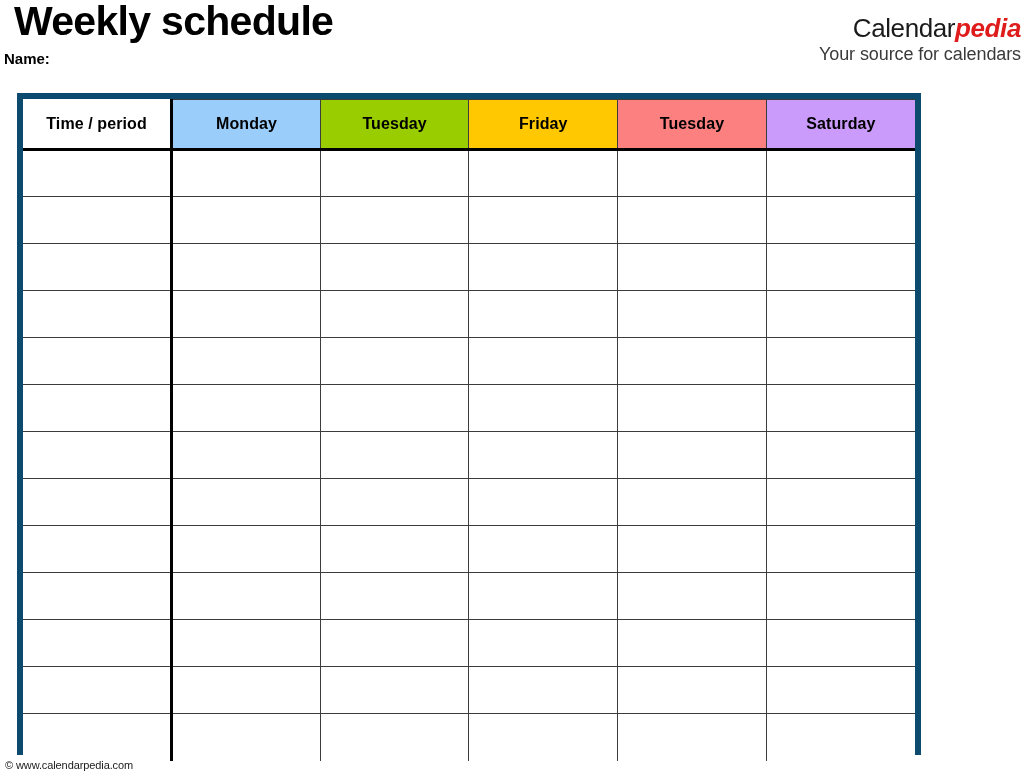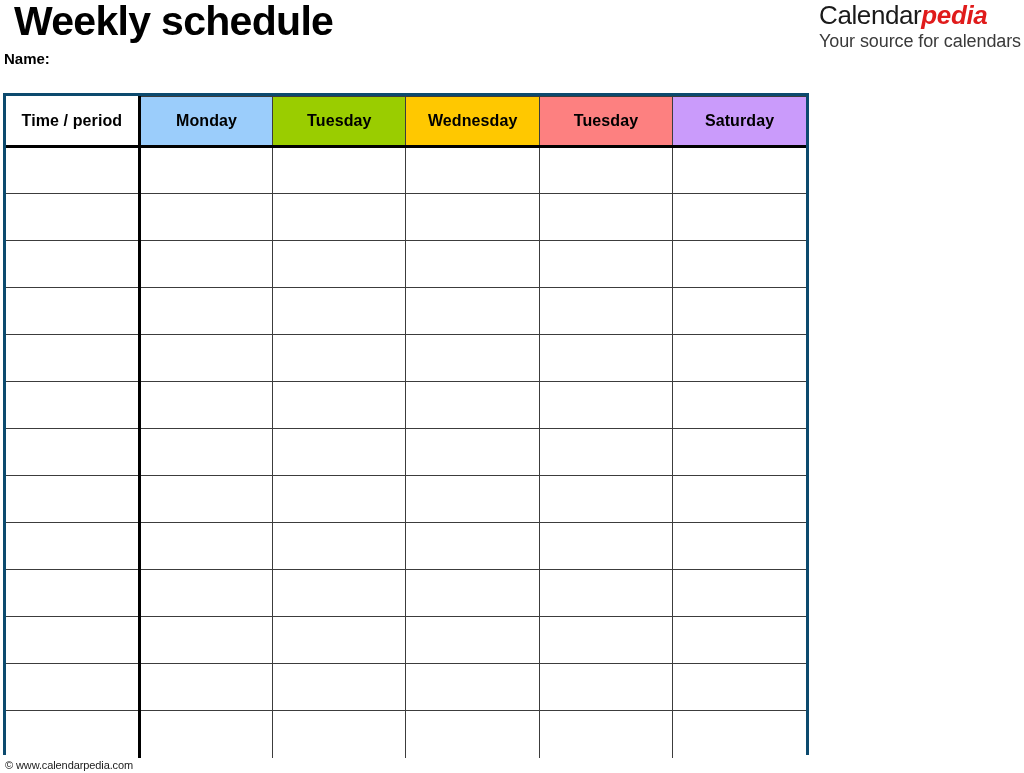--- a/index.html
+++ b/index.html
@@ -46,22 +46,22 @@
     font-size: 15px;
     font-weight: bold;
     color: #000000;
     white-space: nowrap;
   }
 
   
   .logo-block {
     position: absolute;
     right: 3px;
-    top: 2px;
-    text-align: left;
+    top: 15px;
+    text-align: right;
     line-height: 1;
   }
 
   .logo-word {
     font-size: 26px;
     letter-spacing: -0.4px;
     white-space: nowrap;
   }
 
   .logo-calendar {
@@ -79,25 +79,25 @@
     margin-top: 4px;
     font-size: 18px;
     color: #3a3a3a;
     white-space: nowrap;
     letter-spacing: -0.1px;
   }
 
   
   .table-wrap {
     position: absolute;
-    left: 3px;
+    left: 17px;
     top: 93px;
-    width: 806px;
+    width: 904px;
     height: 662px;
-    border: 3px solid #0c4a6e;
+    border: 6px solid #0c4a6e;
     background: #ffffff;
   }
 
   table.schedule {
     width: 100%;
     height: 100%;
     border-collapse: collapse;
     table-layout: fixed;
   }
 
@@ -179,21 +179,21 @@
     </div>
   </div>
 
   <div class="table-wrap">
     <table class="schedule">
       <thead>
         <tr id="header-row">
             <th class="col-time" style="background: rgb(255, 255, 255);">Time / period</th>
             <th class="" style="background: rgb(155, 205, 251);">Monday</th>
             <th class="" style="background: rgb(154, 205, 0);">Tuesday</th>
-            <th class="" style="background: rgb(255, 200, 0);">Wednesday</th>
+            <th class="" style="background: rgb(255, 200, 0);">Friday</th>
             <th class="" style="background: rgb(253, 128, 128);">Tuesday</th>
             <th class="" style="background: rgb(202, 155, 251);">Saturday</th>
           </tr>
       </thead>
       <tbody id="body-rows">
           <tr>
             <td class="col-time"></td>
             <td class=""></td>
             <td class=""></td>
             <td class=""></td>

